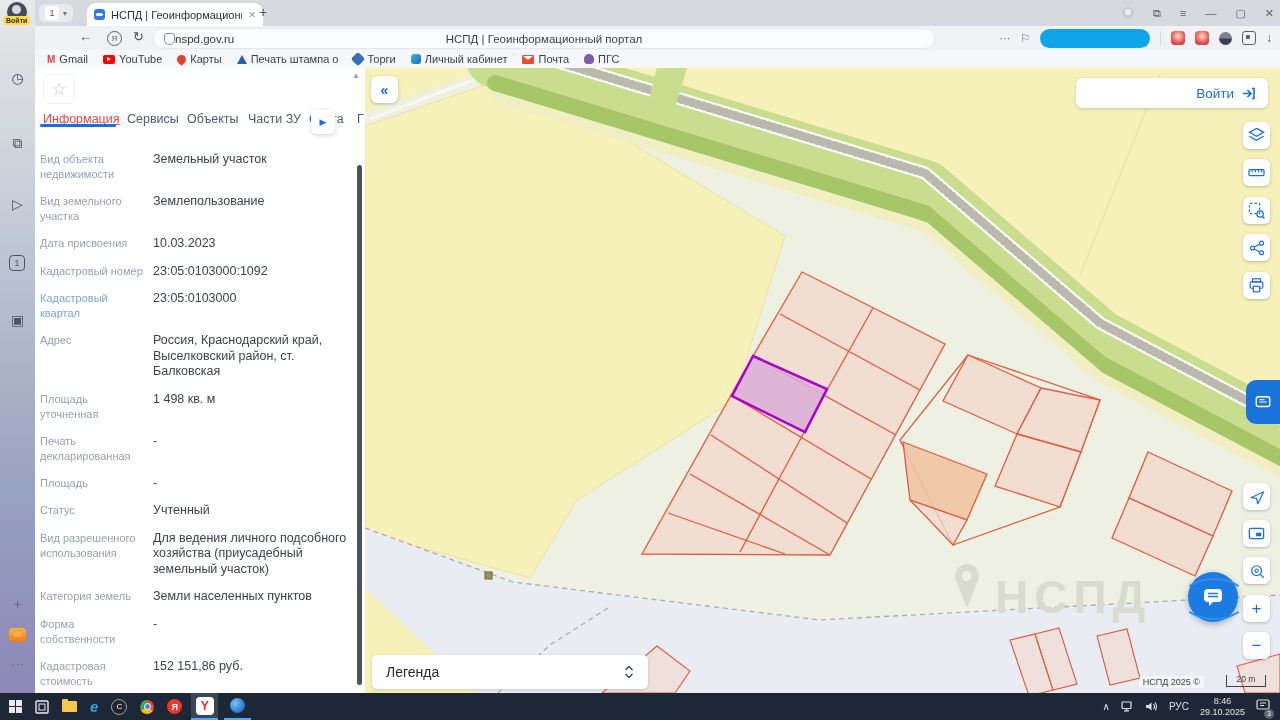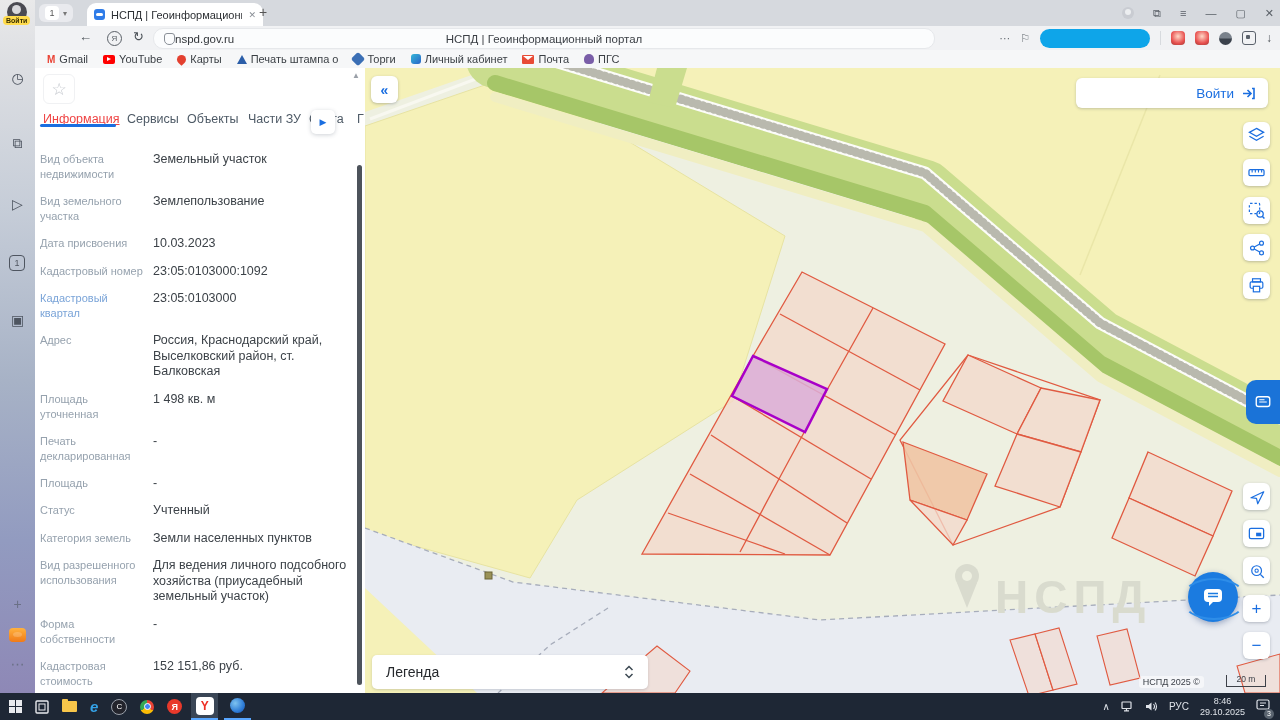--- a/index.html
+++ b/index.html
@@ -293,26 +293,26 @@
         </div>
       <div class="frow">
           <span class="flabel">Площадь</span>
           <span class="fvalue">-</span>
         </div>
       <div class="frow">
           <span class="flabel">Статус</span>
           <span class="fvalue">Учтенный</span>
         </div>
       <div class="frow">
+          <span class="flabel">Вид разрешенного использования</span>
+          <span class="fvalue">Для ведения личного подсобного хозяйства (приусадебный земельный участок)</span>
+        </div>
+      <div class="frow">
           <span class="flabel">Категория земель</span>
           <span class="fvalue">Земли населенных пунктов</span>
-        </div>
-      <div class="frow">
-          <span class="flabel">Вид разрешенного использования</span>
-          <span class="fvalue">Для ведения личного подсобного хозяйства (приусадебный земельный участок)</span>
         </div>
       <div class="frow">
           <span class="flabel">Форма собственности</span>
           <span class="fvalue">-</span>
         </div>
       <div class="frow">
           <span class="flabel">Кадастровая стоимость</span>
           <span class="fvalue">152 151,86 руб.</span>
         </div>
       <div class="frow">

